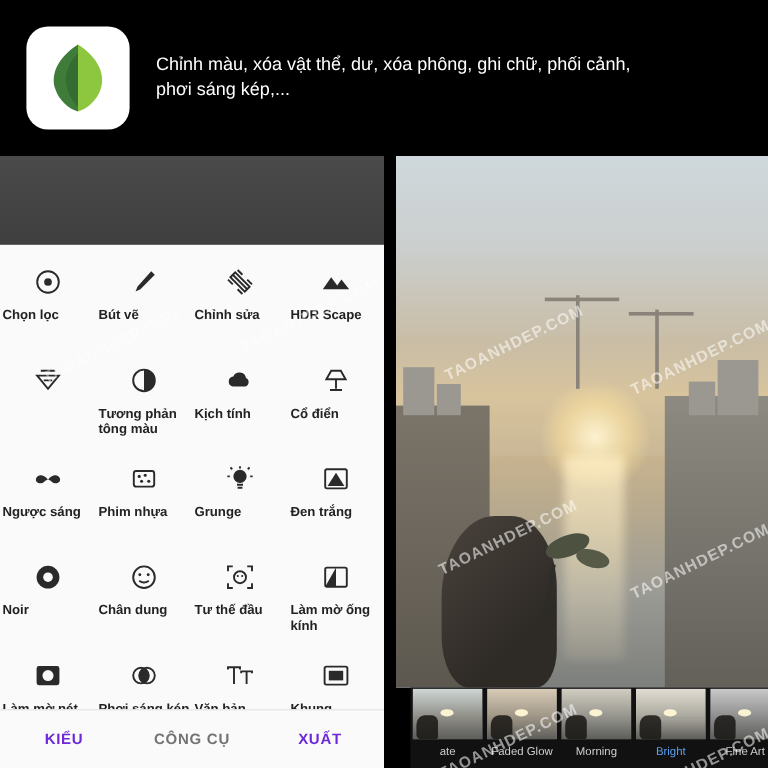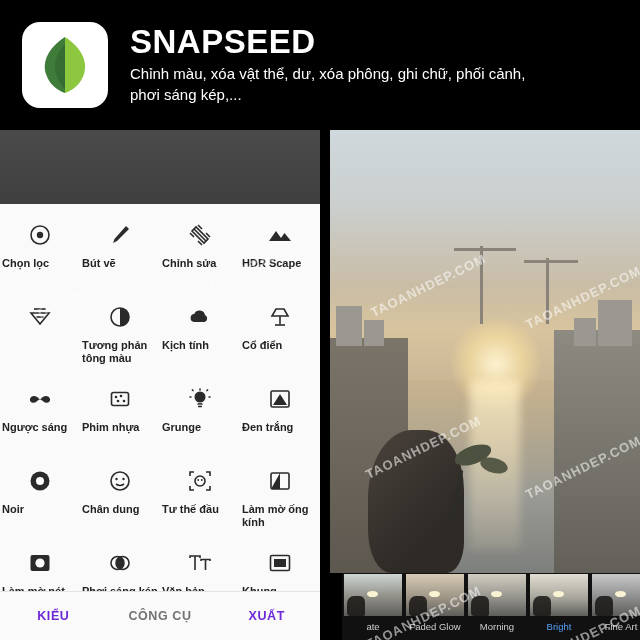--- a/index.html
+++ b/index.html
@@ -300,21 +300,20 @@
     <div class="app-icon">
       <div class="leaf-wrap">
         <svg width="62" height="62" viewBox="0 0 62 62" aria-hidden="true">
           <path d="M31 3 C14 14 8 28 12 40 C15 50 24 57 31 59 Z" fill="#3f7c3a"></path>
           <path d="M31 3 C48 14 54 28 50 40 C47 50 38 57 31 59 Z" fill="#8dc63f"></path>
           <path d="M31 10 C22 20 19 30 22 40 C24 47 28 52 31 55 Z" fill="#2e5e2b" opacity="0.55"></path>
         </svg>
       </div>
     </div>
     <div class="header-text">
-      <div class="app-title">SNAPSEED</div>
       <div class="app-subtitle">Chỉnh màu, xóa vật thể, dư, xóa phông, ghi chữ, phối cảnh, phơi sáng kép,...</div>
     </div>
   </div>
 
   <div class="body-area">
 
     <div class="left-panel">
       <div class="left-photo"></div>
 
       <div class="tools-sheet">

